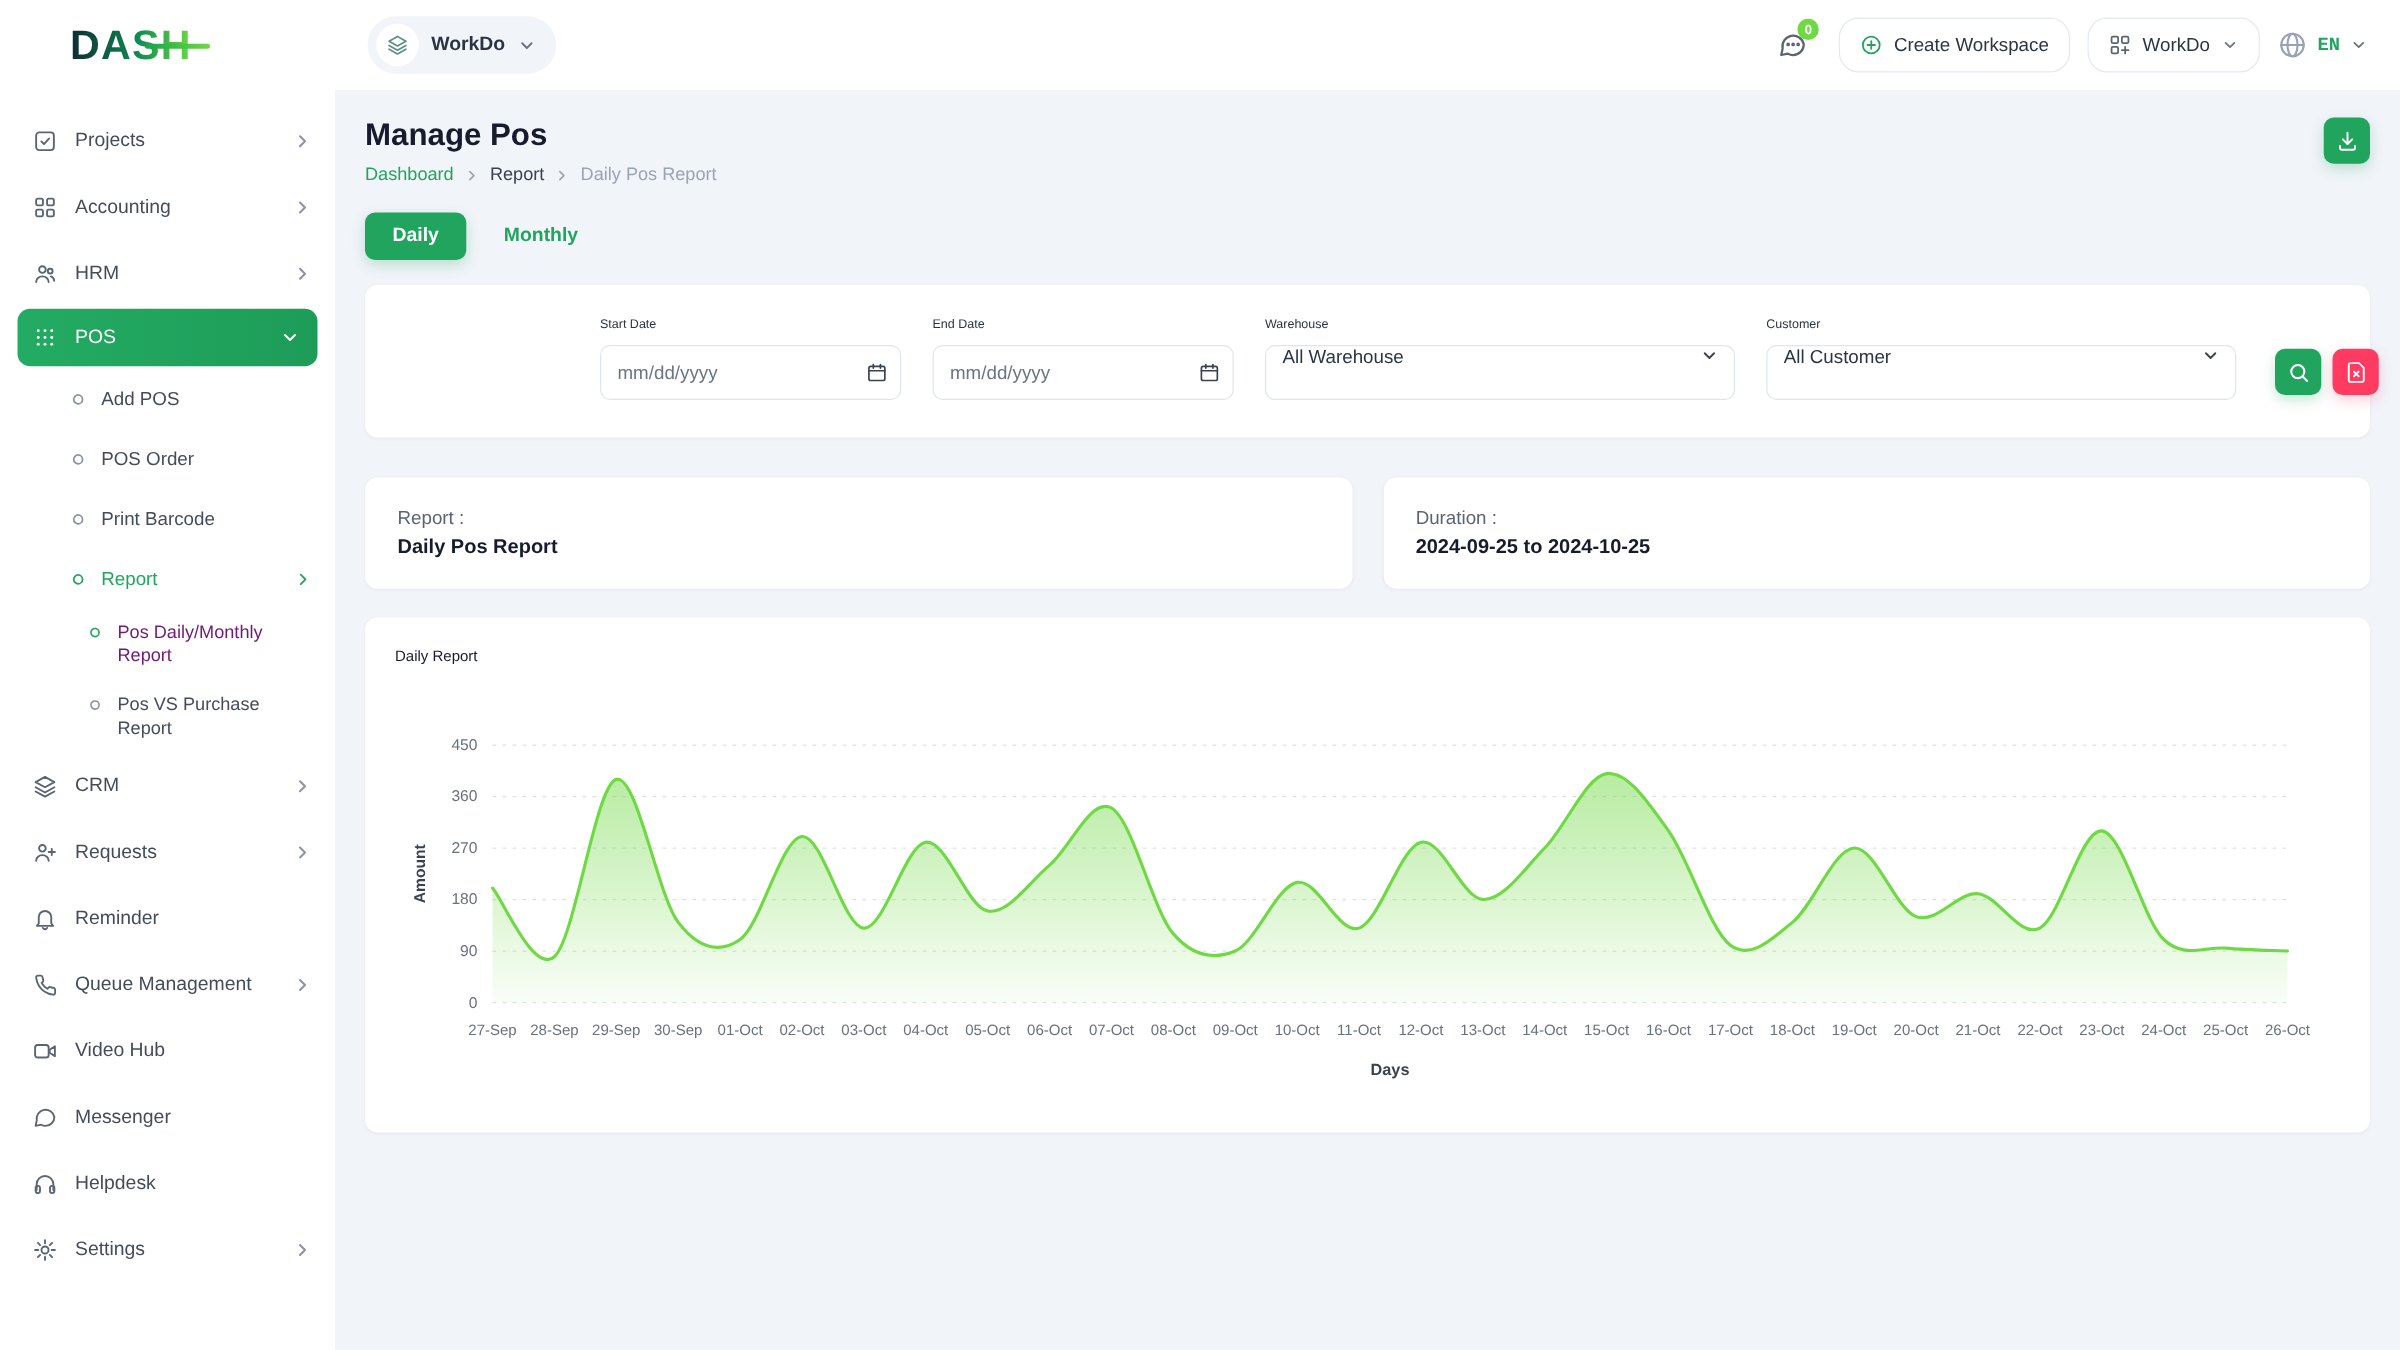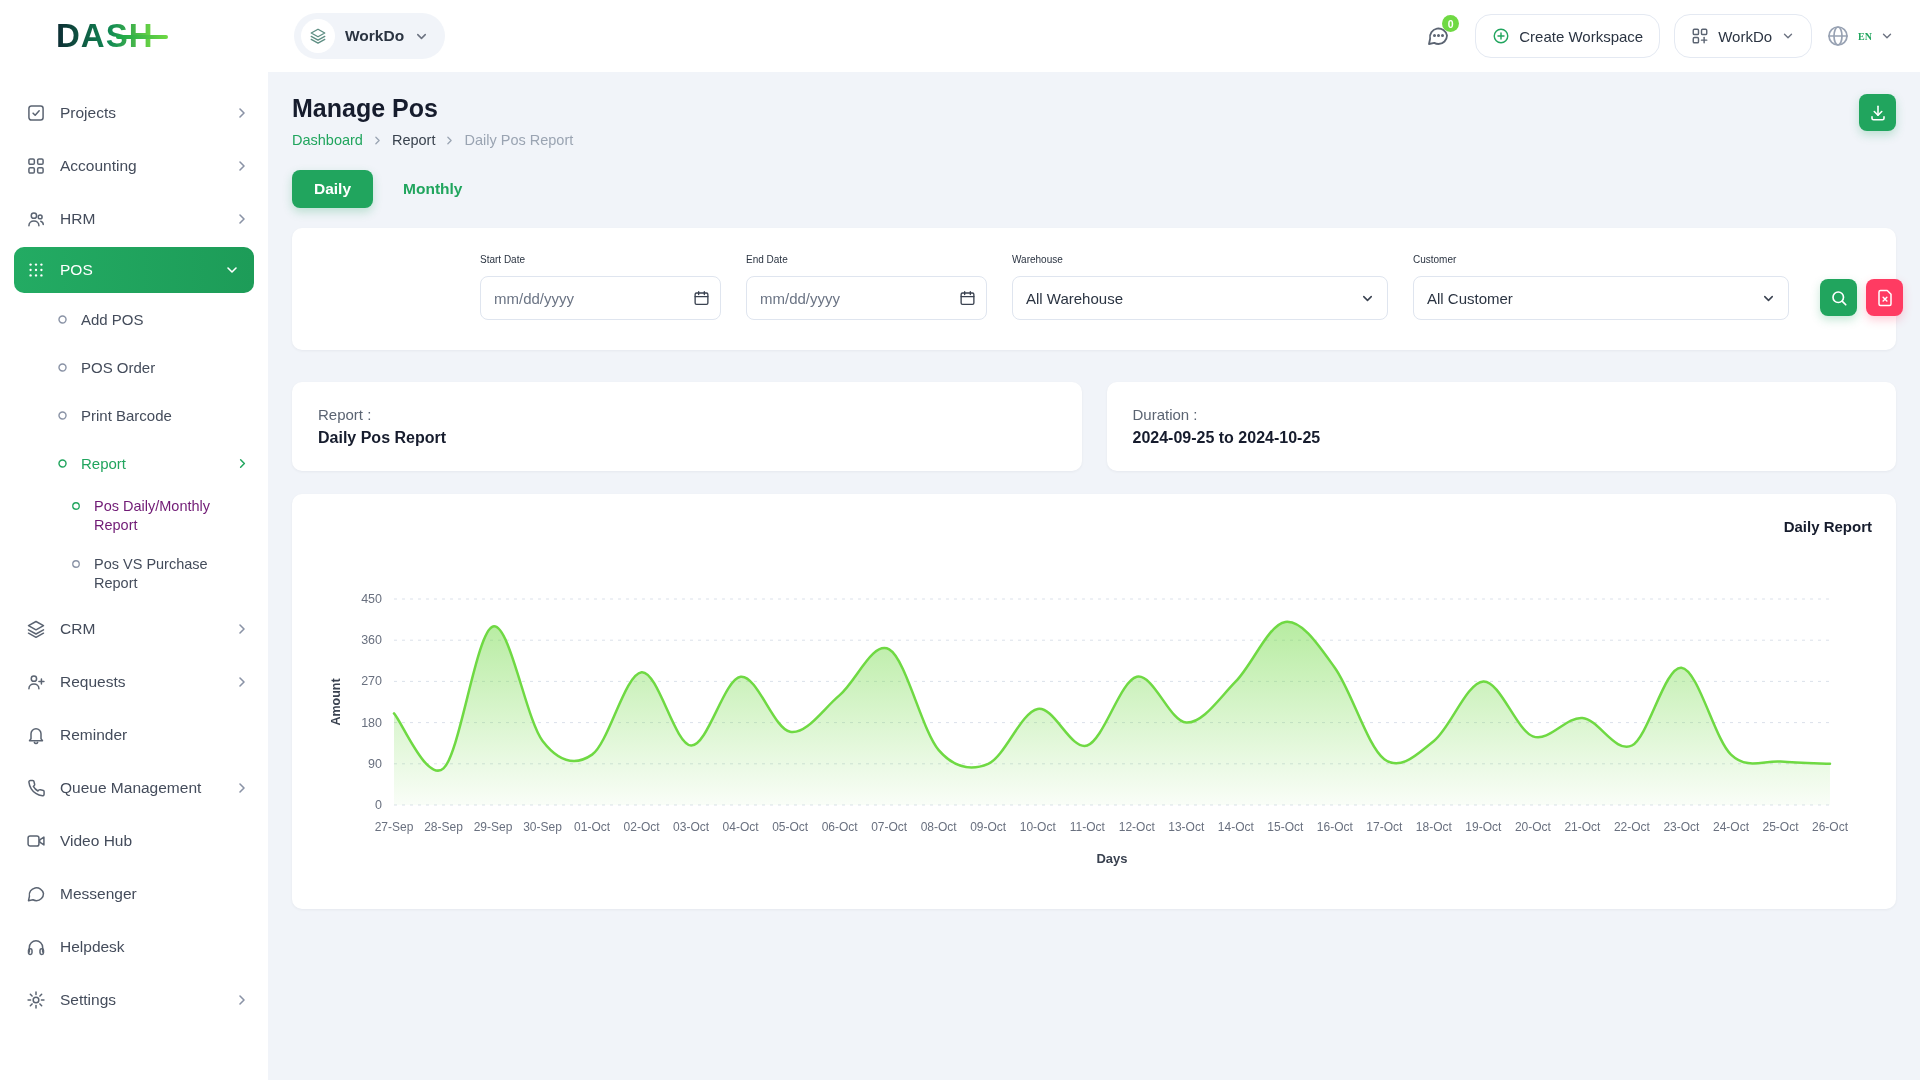--- a/index.html
+++ b/index.html
@@ -52,21 +52,21 @@
   .badge { position:absolute; top:2px; right:2px; min-width:17px; height:17px; border-radius:9px;
           background:#6fd943; color:#fff; font-size:10.5px; font-weight:700; display:flex; align-items:center;
           justify-content:center; padding:0 4px; }
   .pill-btn { display:flex; align-items:center; gap:9px; height:44px; padding:0 16px; background:#fff;
           border:1px solid #e4e9f2; border-radius:16px; cursor:pointer; font-size:15px; font-weight:500;
           color:#2b3442; font-family:inherit; }
   .pill-btn .icn { width:18px; height:18px; display:inline-flex; color:#21a55e; }
   .pill-btn .icn.gray { color:#5b6472; }
   .pill-btn .chev { width:14px; height:14px; color:#6b7280; display:inline-flex; }
   .lang-btn { display:flex; align-items:center; gap:8px; border:none; background:transparent; cursor:pointer;
-          font-size:10px; font-weight:600; color:#21a55e; font-family:Liberation Serif, serif; }
+          font-size:15px; font-weight:600; color:#21a55e; font-family:Liberation Mono, monospace; }
   .lang-btn .globe { width:24px; height:24px; color:#98a2b3; display:inline-flex; }
   .lang-btn .chev { width:14px; height:14px; color:#6b7280; display:inline-flex; }
 
   
   .content { flex:1; padding:22px 24px 8px 24px; overflow:hidden; }
   .page-head { display:flex; align-items:flex-start; justify-content:space-between; }
   .page-title { font-size:25px; font-weight:700; color:#161c2d; }
   .breadcrumb { display:flex; align-items:center; gap:8px; margin-top:9px; font-size:14.5px; }
   .breadcrumb .crumb { color:#39424e; font-weight:500; }
   .breadcrumb .crumb.link { color:#21a55e; cursor:pointer; }
@@ -88,32 +88,32 @@
   .filter-card { margin-top:20px; padding:26px 26px 30px 26px; }
   .filter-form { display:flex; align-items:flex-end; gap:25px; padding-left:162px; }
   .field label { display:block; font-size:10px; font-weight:500; color:#2b3442; margin-bottom:11px; }
   .input-wrap { position:relative; }
   .input-wrap input { width:241px; height:44px; border:1px solid #dfe5ef; border-radius:8px; padding:0 40px 0 13px;
           font-size:15px; color:#555e6d; font-family:inherit; outline:none; background:#fff; }
   .input-wrap input::placeholder { color:#6c7585; }
   .input-wrap .cal { position:absolute; right:11px; top:50%; transform:translateY(-50%); width:17px; height:17px;
           color:#3a4250; display:inline-flex; cursor:pointer; }
   .select { position:relative; width:376px; height:44px; border:1px solid #dfe5ef; border-radius:8px;
-          display:flex; align-items:center; padding:0 36px 0 13px; font-size:15px; color:#2b3442;
+          display:flex; align-items:flex-start; padding:0 36px 0 13px; font-size:15px; color:#2b3442;
           cursor:pointer; background:#fff; }
   .select .chev { position:absolute; right:12px; width:15px; height:15px; color:#3a4250; display:inline-flex; }
   .filter-actions { display:flex; gap:9px; margin-left:6px; padding-bottom:4px; }
 
   .summary-row { display:flex; gap:25px; margin-top:32px; }
   .summary-card { flex:1; padding:24px 26px; }
   .sum-label { font-size:15px; color:#5b6472; }
   .sum-value { font-size:16px; font-weight:700; color:#161c2d; margin-top:6px; }
 
   .chart-card { margin-top:23px; padding:24px 24px 14px 24px; }
-  .chart-title { font-size:15px; font-weight:700; color:#161c2d;text-align:right; }
+  .chart-title { font-size:12px; font-weight:400; color:#161c2d; }
   #chart-svg { display:block; margin-top:8px; }
 </style>
 </head>
 <body>
 
 <div class="app">
 
   <aside class="sidebar">
     <div class="logo-wrap">
       <div class="logo">

